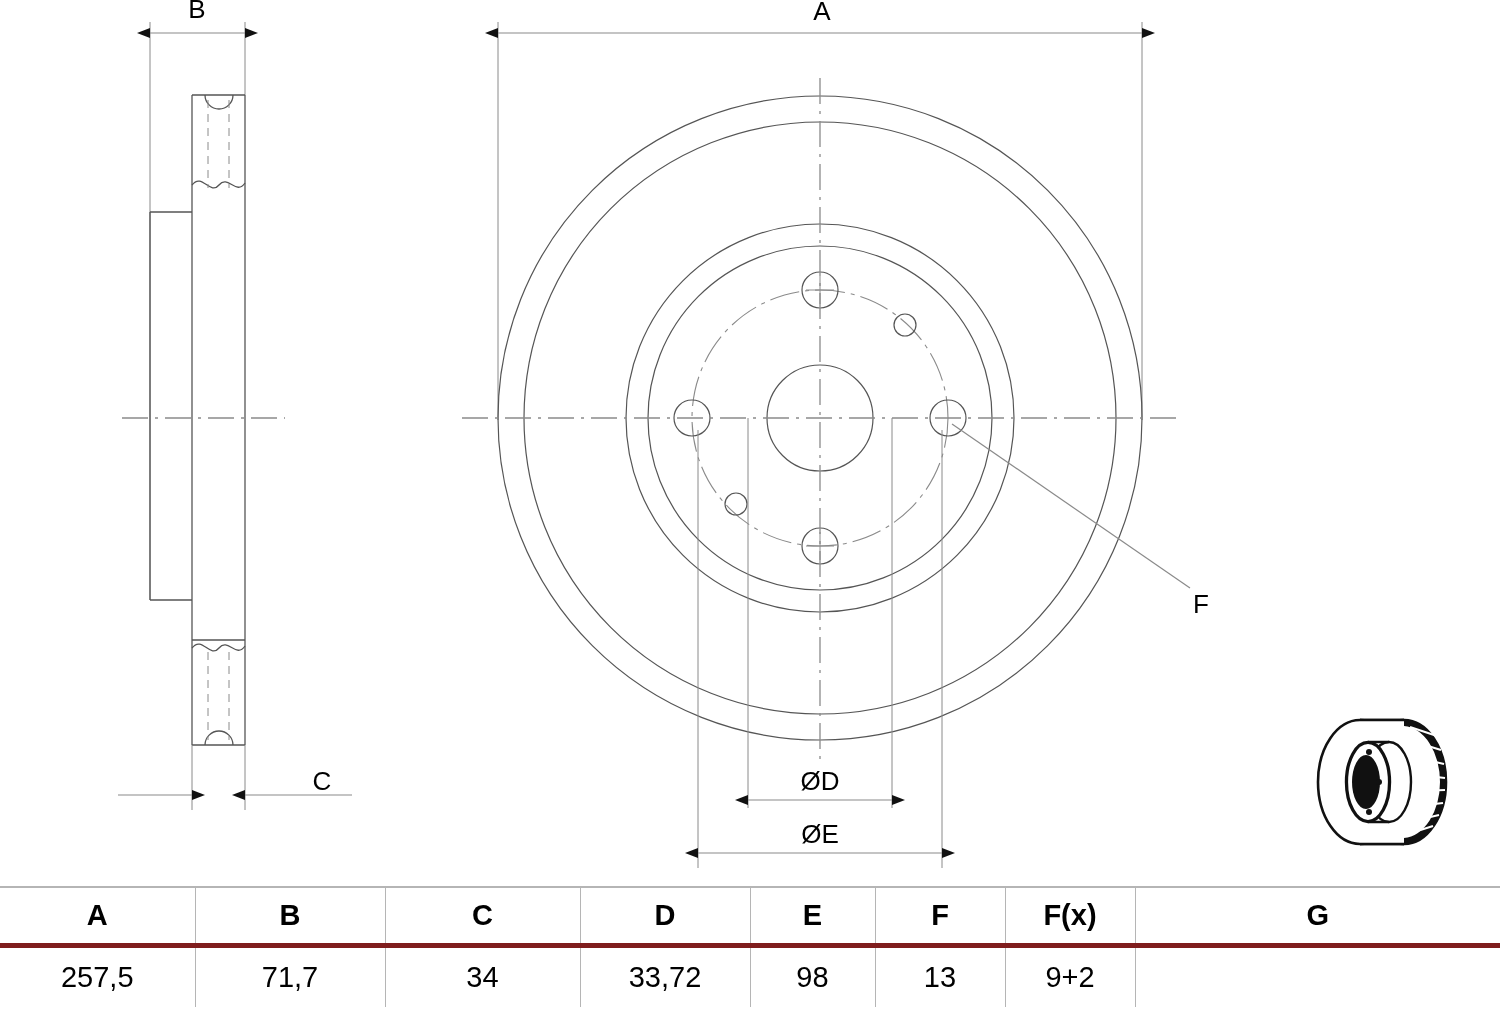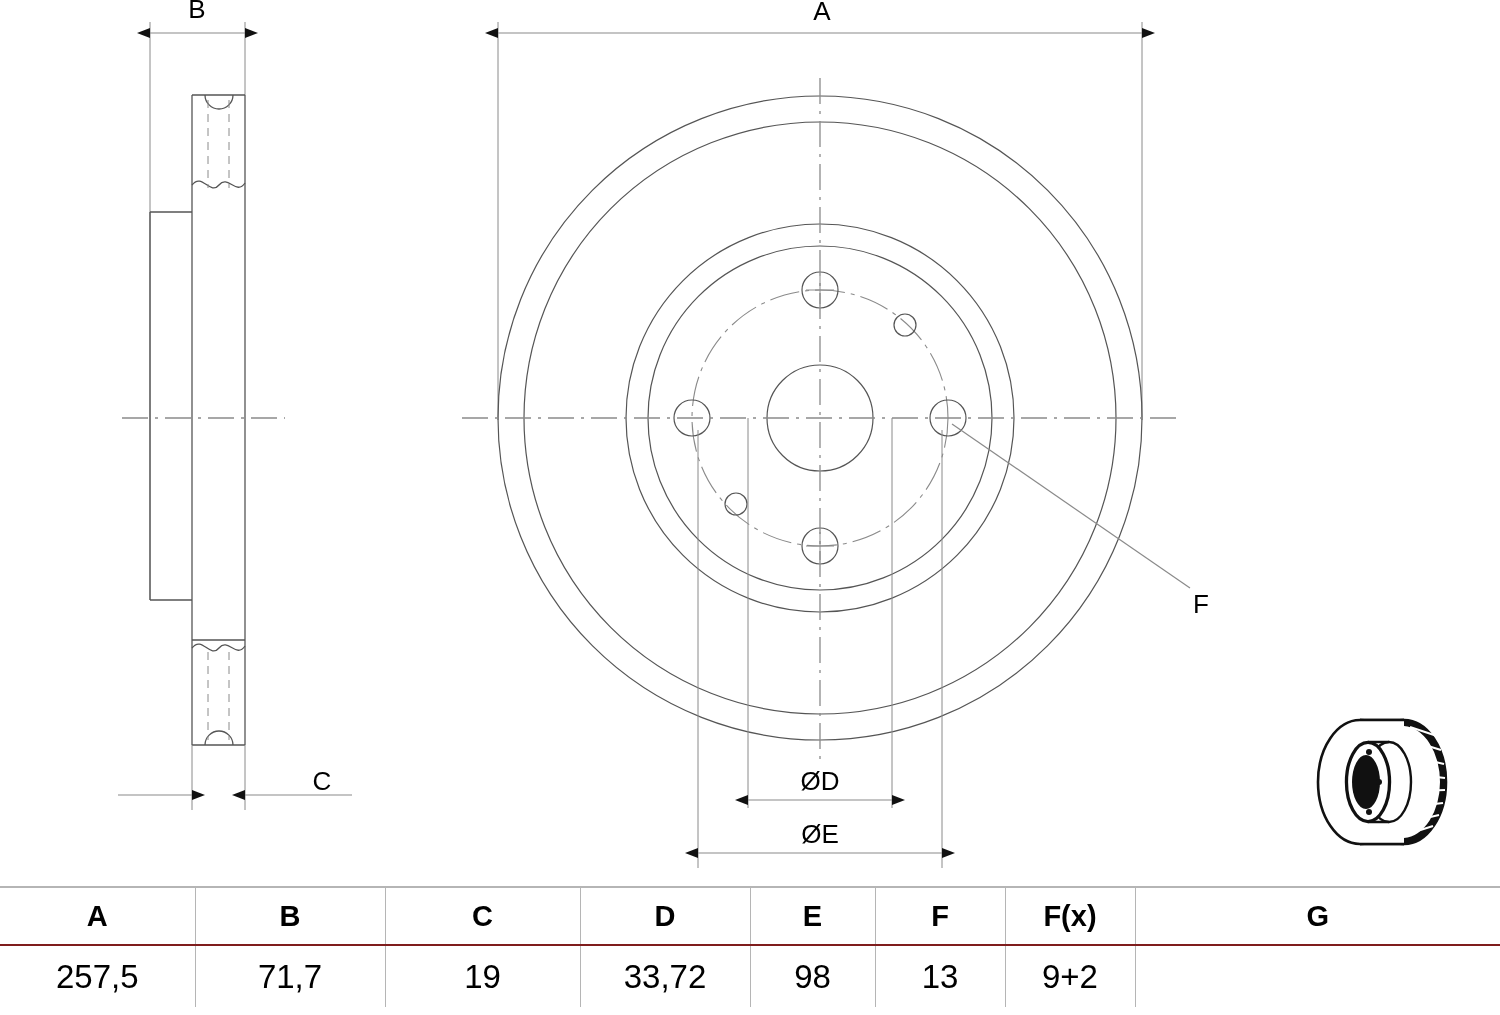--- a/index.html
+++ b/index.html
@@ -49,23 +49,23 @@
   }
   #spec-table tr.header-row th {
     height: 58px;
     font-size: 29px;
     font-weight: bold;
     border-top: 2px solid #b5b5b5;
     border-bottom: 1px solid #b5b5b5;
   }
   #spec-table tr.value-row td {
     height: 62px;
-    font-size: 33px;
+    font-size: 29px;
     font-weight: normal;
-    border-top: 2px solid #7f1d1d;
+    border-top: 5px solid #7f1d1d;
     border-bottom: none;
   }
   #spec-table .vsep {
     border-left: 1px solid #b5b5b5;
   }
   .colA { width: 195px; }
   .colB { width: 190px; }
   .colC { width: 195px; }
   .colD { width: 170px; }
   .colE { width: 125px; }
@@ -234,21 +234,21 @@
         <th class="colE vsep">E</th>
         <th class="colF vsep">F</th>
         <th class="colFx vsep">F(x)</th>
         <th class="colG vsep">G</th>
       </tr>
     </thead>
     <tbody>
       <tr class="value-row">
         <td class="colA">257,5</td>
         <td class="colB vsep">71,7</td>
-        <td class="colC vsep">19</td>
+        <td class="colC vsep">34</td>
         <td class="colD vsep">33,72</td>
         <td class="colE vsep">98</td>
         <td class="colF vsep">13</td>
         <td class="colFx vsep">9+2</td>
         <td class="colG vsep"></td>
       </tr>
     </tbody>
   </table>
 
 </div>

